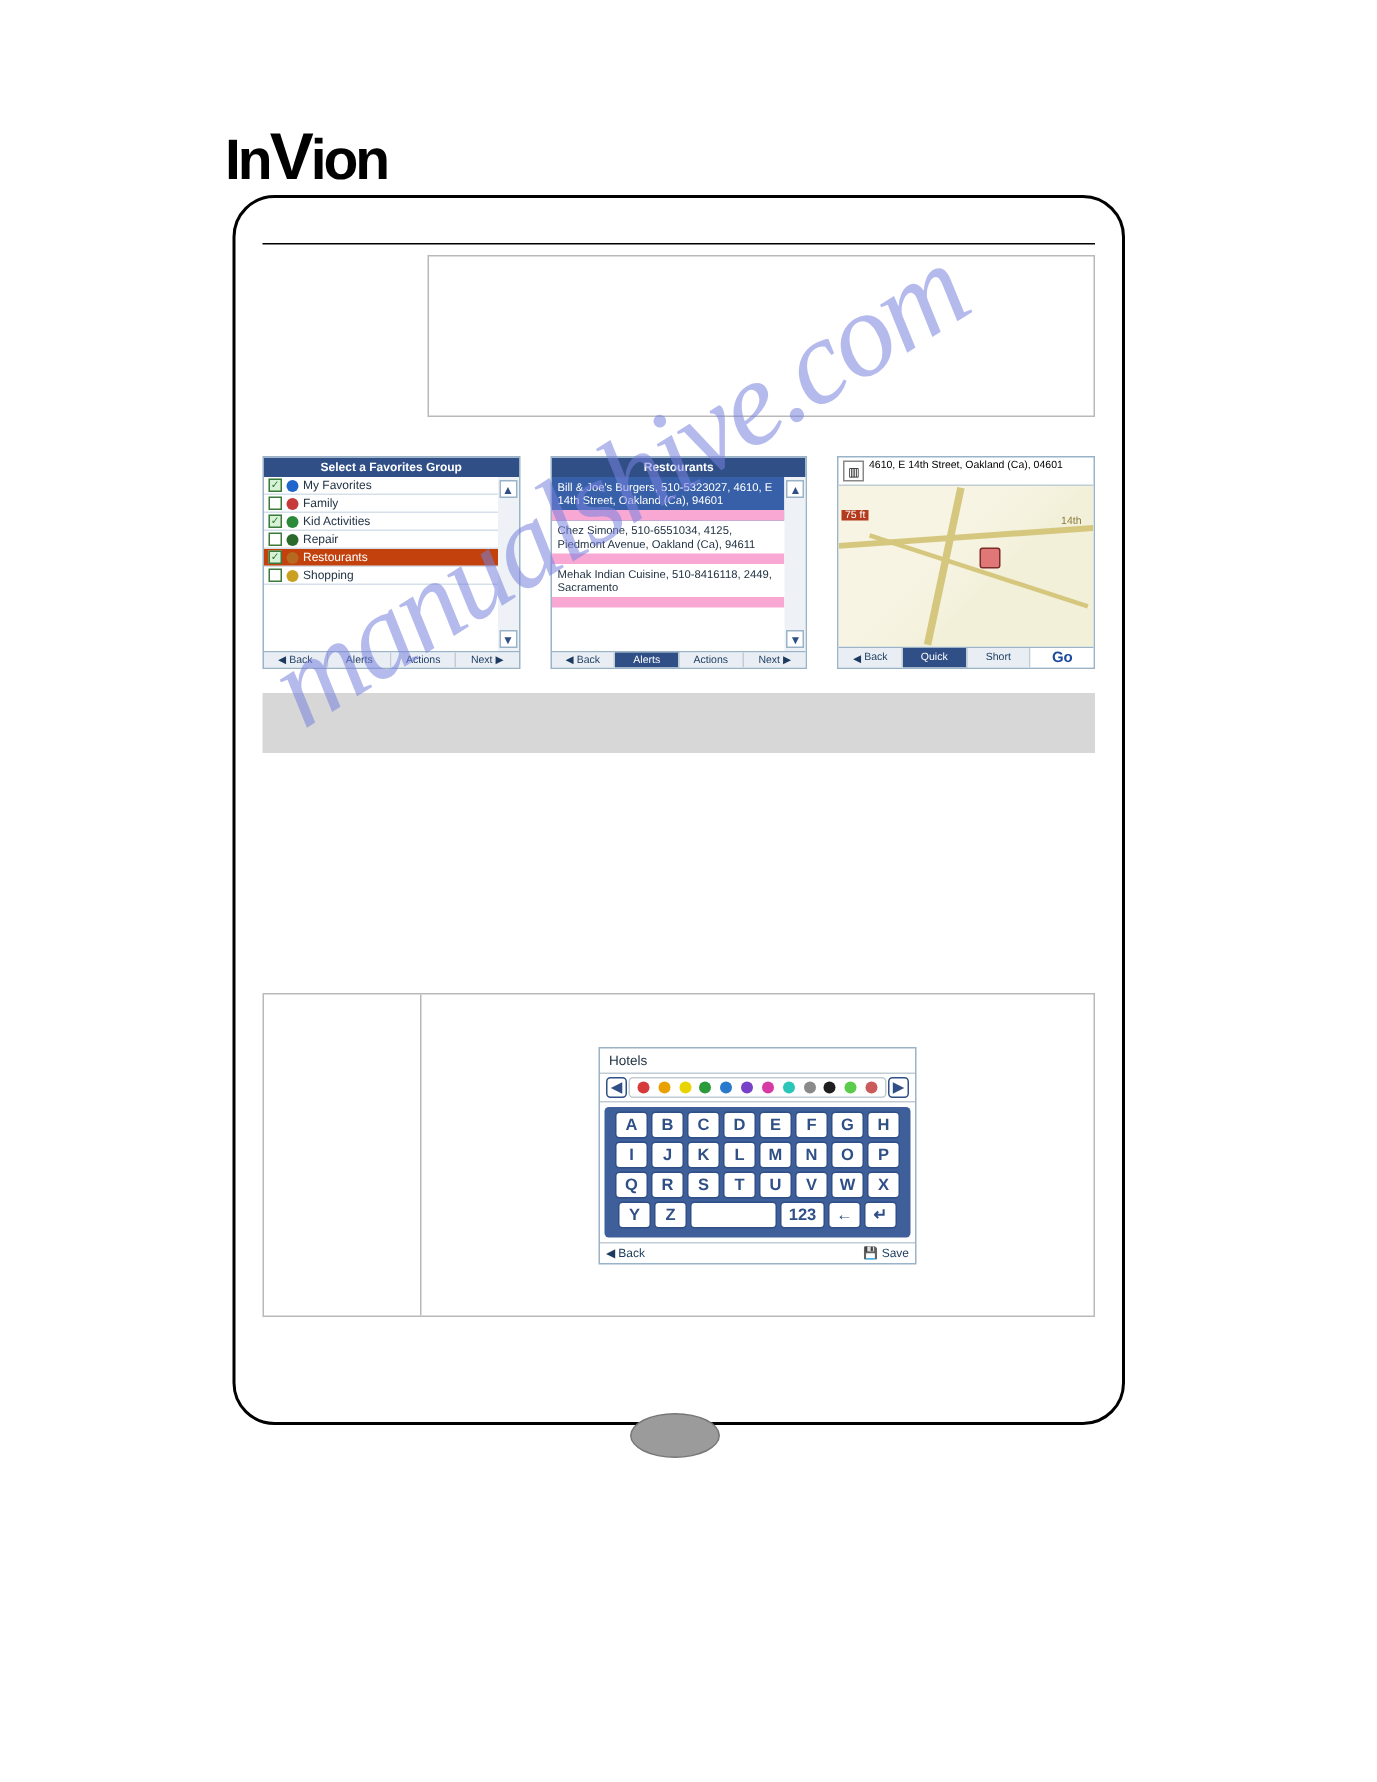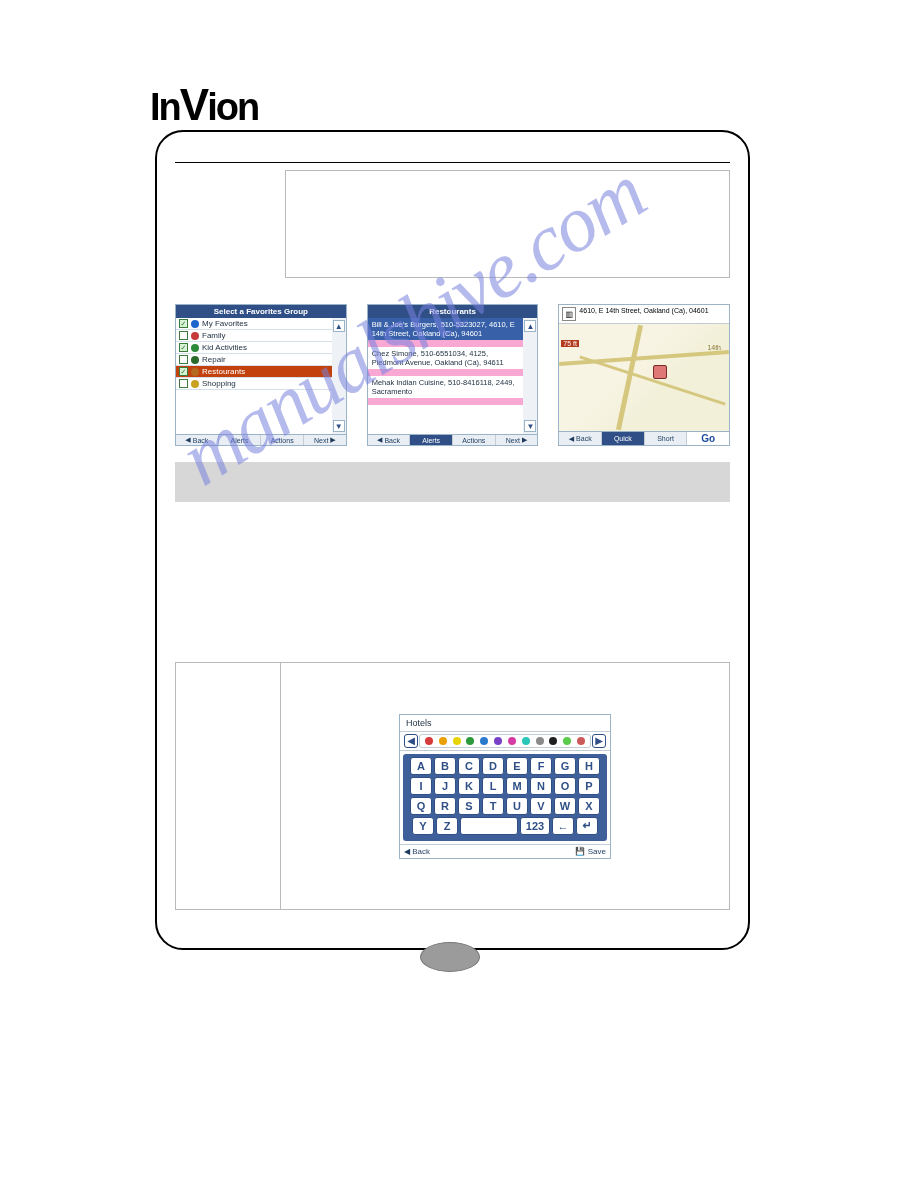--- a/index.html
+++ b/index.html
@@ -230,21 +230,21 @@
     top: 330px;
     height: 40px;
     background: #d7d7d7;
   }
   
   .lower-box {
     position: absolute;
     left: 18px;
     right: 18px;
     top: 530px;
-    height: 248px;
+    height: 216px;
     border: 1px solid #b9b9b9;
     display: flex;
   }
   .lower-left {
     width: 105px;
     border-right: 1px solid #b9b9b9;
   }
   .lower-right {
     flex: 1;
     display: flex;

